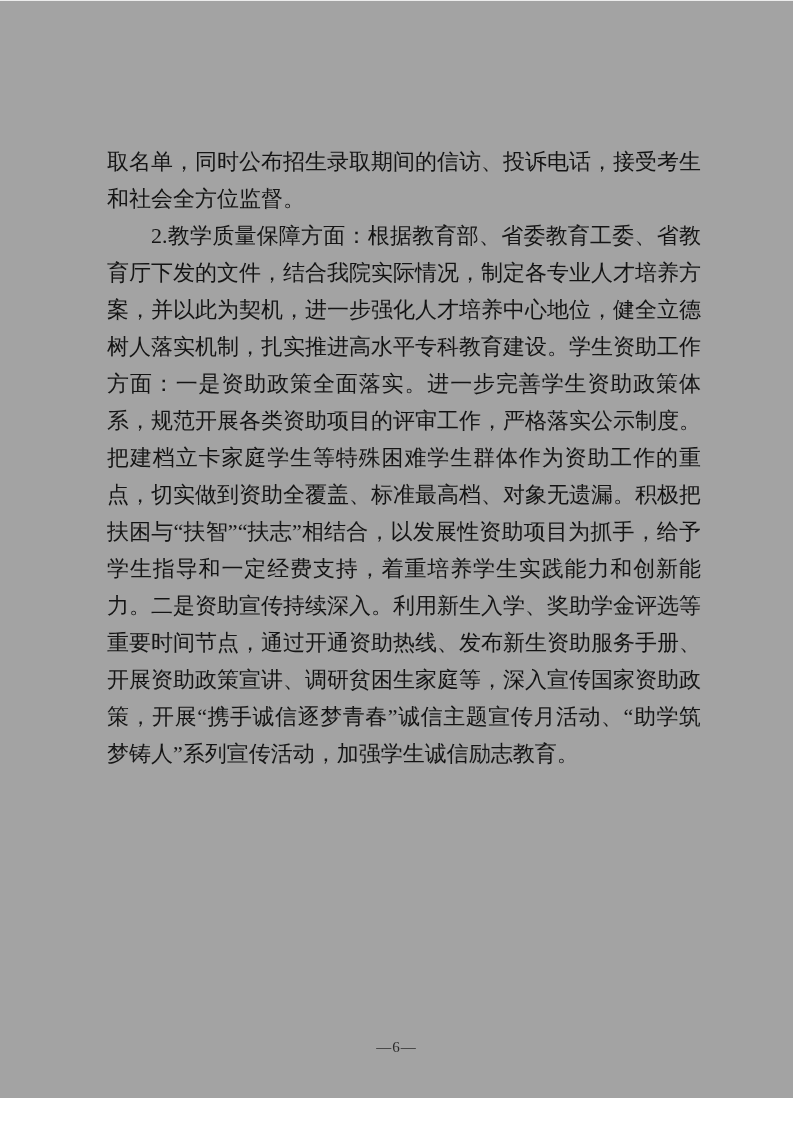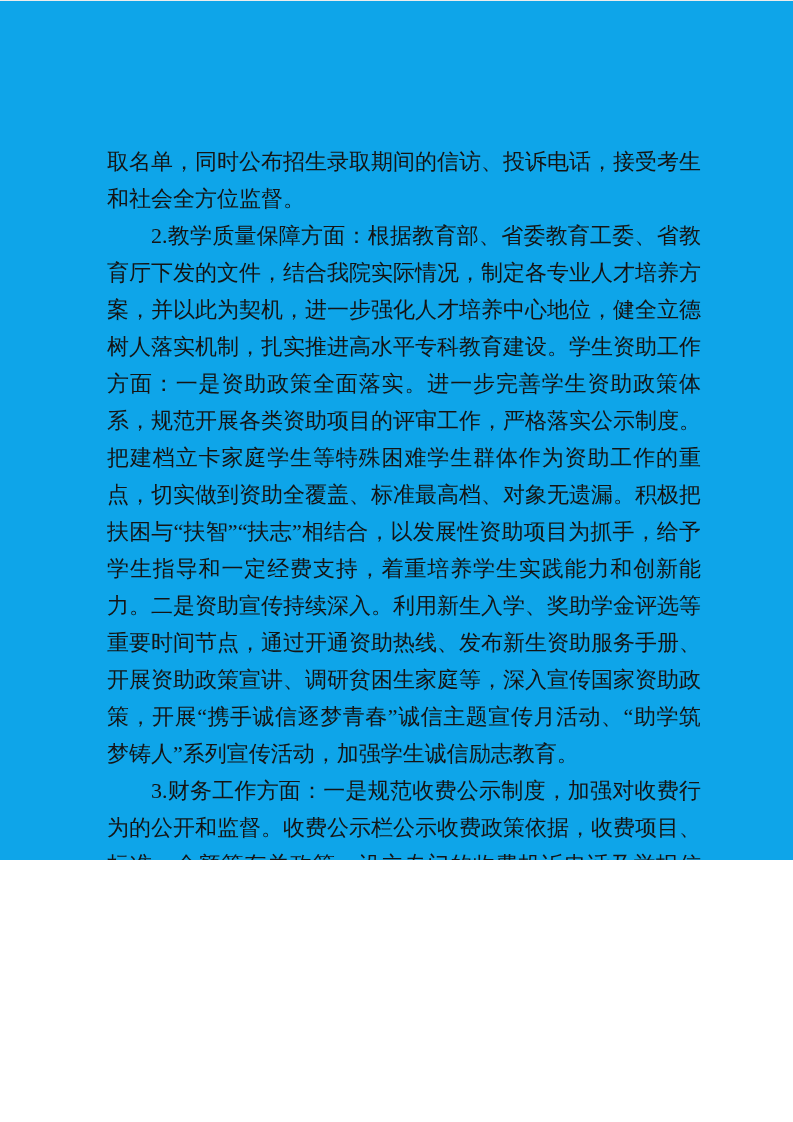--- a/index.html
+++ b/index.html
@@ -9,22 +9,22 @@
   }
   body {
     width: 793px;
     height: 1122px;
     font-family: "Liberation Serif", "DejaVu Serif", serif;
     color: #141414;
   }
   .page {
     position: relative;
     width: 793px;
-    height: 860px;
-    background: #0ea5e9;
+    height: 1098px;
+    background: #a3a3a3;
     border-top: 1px solid #ececec;
     overflow: hidden;
     box-sizing: border-box;
   }
   .content {
     position: absolute;
     left: 107px;
     top: 142px;
     width: 594px;
     font-size: 22px;
@@ -53,16 +53,15 @@
     letter-spacing: 1px;
   }
 </style>
 </head>
 <body>
 
 <div class="page">
   <div class="content">
     <p class="para"><span>取名单，同时公布招生录取期间的信访、投诉电话，接受考生和社会全方位监督。</span></p>
     <p class="para indent"><span class="run-bold">2.教学质量保障方面：</span><span>根据教育部、省委教育工委、省教育厅下发的文件，结合我院实际情况，制定各专业人才培养方案，并以此为契机，进一步强化人才培养中心地位，健全立德树人落实机制，扎实推进高水平专科教育建设。学生资助工作方面：一是资助政策全面落实。进一步完善学生资助政策体系，规范开展各类资助项目的评审工作，严格落实公示制度。把建档立卡家庭学生等特殊困难学生群体作为资助工作的重点，切实做到资助全覆盖、标准最高档、对象无遗漏。积极把扶困与“扶智”“扶志”相结合，以发展性资助项目为抓手，给予学生指导和一定经费支持，着重培养学生实践能力和创新能力。二是资助宣传持续深入。利用新生入学、奖助学金评选等重要时间节点，通过开通资助热线、发布新生资助服务手册、开展资助政策宣讲、调研贫困生家庭等，深入宣传国家资助政策，开展“携手诚信逐梦青春”诚信主题宣传月活动、“助学筑梦铸人”系列宣传活动，加强学生诚信励志教育。</span></p>
-    <p class="para indent"><span class="run-bold">3.财务工作方面：</span><span>一是规范收费公示制度，加强对收费行为的公开和监督。收费公示栏公示收费政策依据，收费项目、标准、金额等有关政策。设立专门的收费投诉电话及举报信箱。在新生入学须知上注明相关收费标准及代收代支内容，增加收费透明度，杜绝乱收费行为，自觉接受学生、家长和社会的监督。二是</span></p>
   </div>
   <div class="footer">—6—</div>
 </div>
 
 </body></html>

